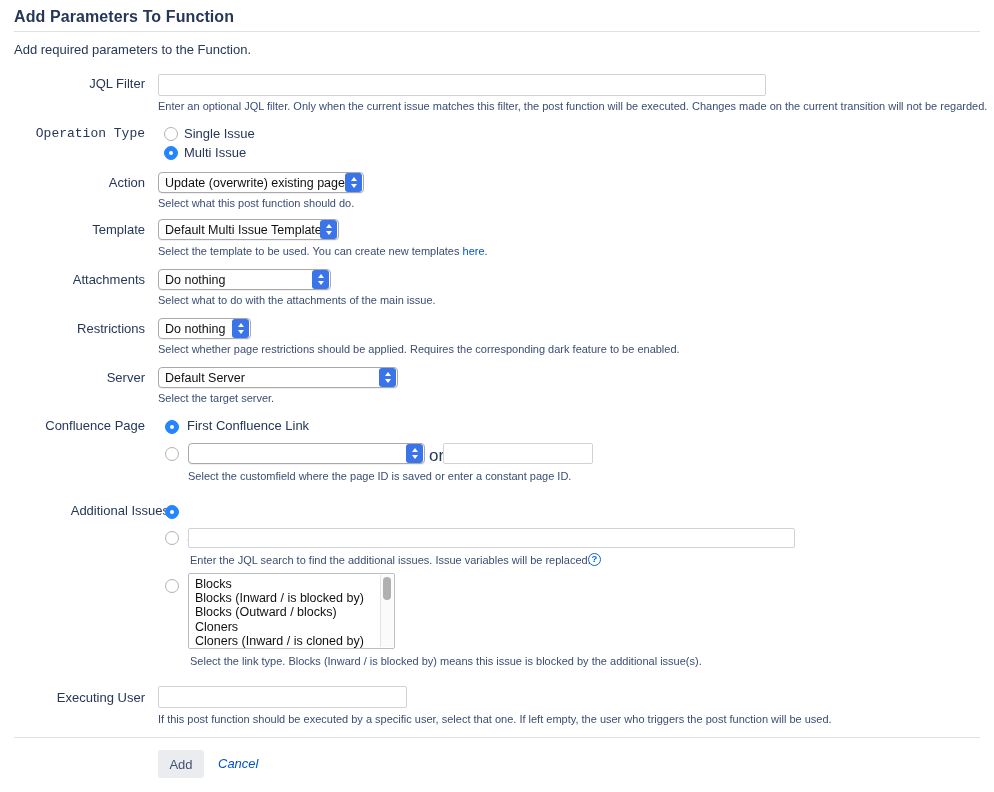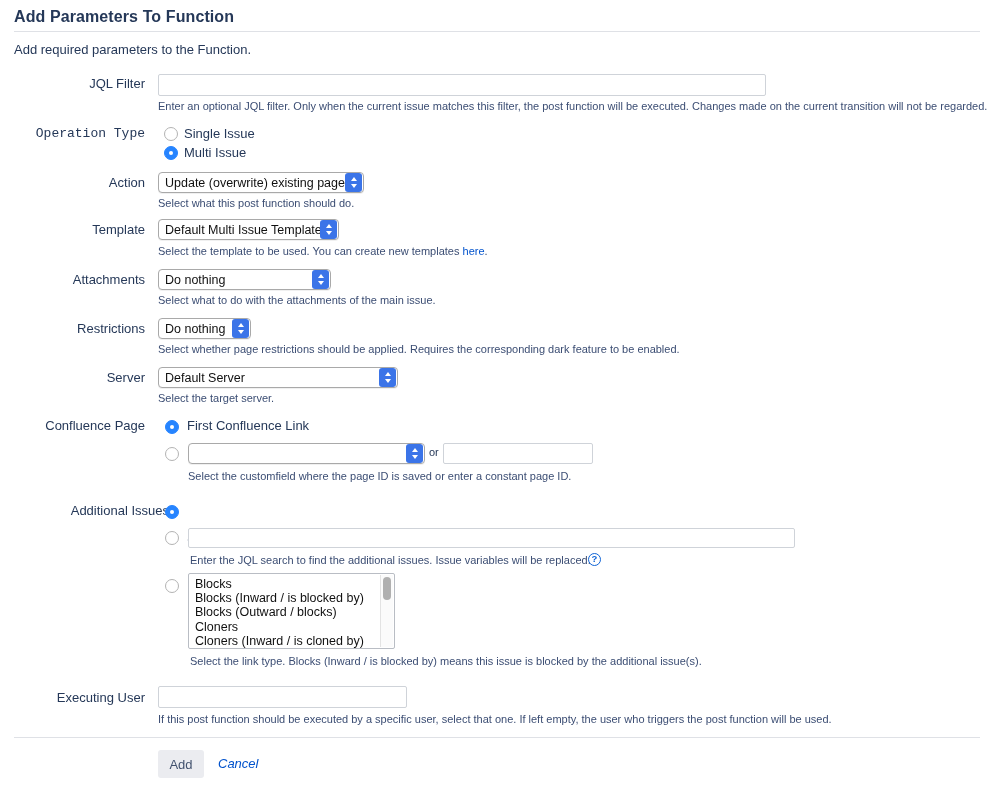--- a/index.html
+++ b/index.html
@@ -237,21 +237,21 @@
     left: 218px;
     top: 756px;
     font-size: 13px;
     color: #0052cc;
     text-decoration: none;
     cursor: pointer;
     font-style: italic;
   }
   .or-text {
     position: absolute;
-    font-size: 11px;
+    font-size: 17px;
     color: #253858;
   }
 </style>
 </head>
 <body>
 
 <div class="page">
 
   <div class="page-title">Add Parameters To Function</div>
   <div class="title-rule"></div>

